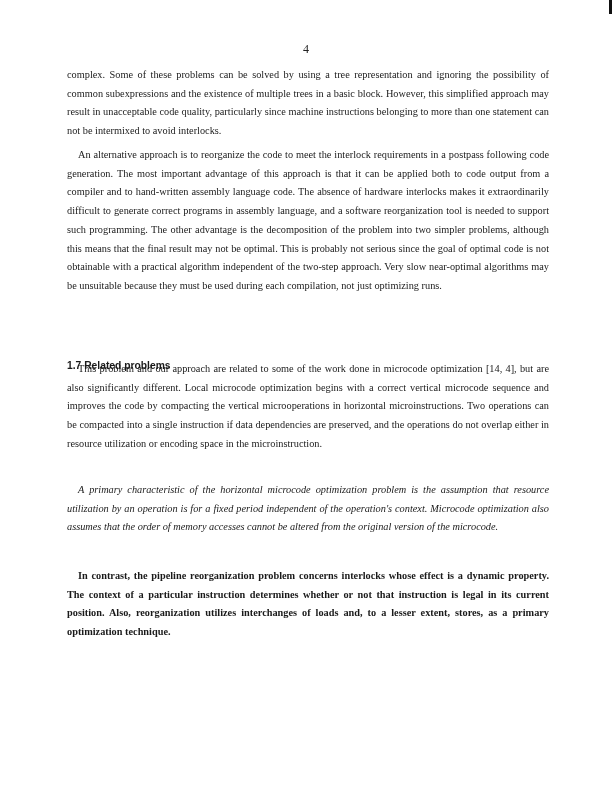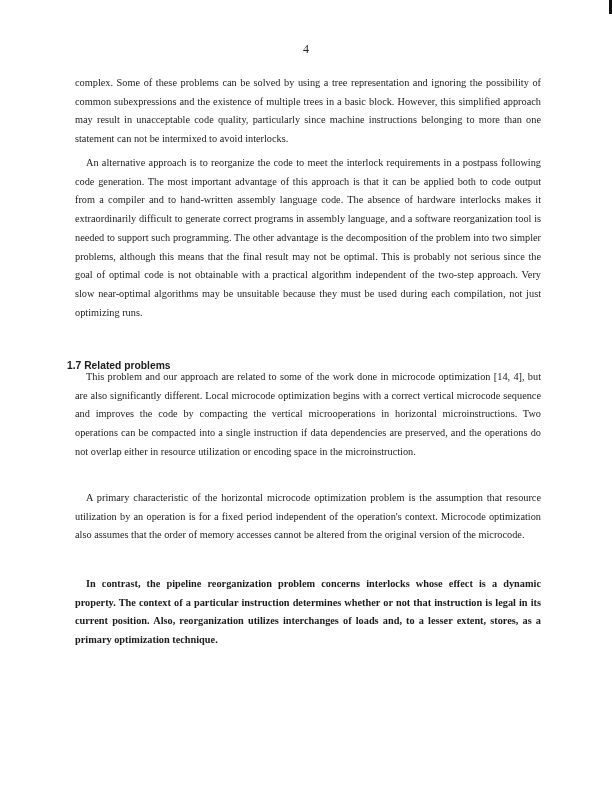--- a/index.html
+++ b/index.html
@@ -4,21 +4,21 @@
 <style>
   html, body { margin: 0; padding: 0; background: #ffffff; }
   body { width: 612px; height: 791px; position: relative; overflow: hidden; }
   .page { position: absolute; left: 0; top: 0; width: 612px; height: 791px; background: #fff; }
   .corner-mark { position: absolute; right: 0; top: 0; width: 3px; height: 14px; background: #111; }
   .page-number { position: absolute; top: 42px; left: 0; width: 612px; text-align: center;
     font-family: "Liberation Serif", serif; font-size: 12px; color: #222; }
   .body-text { position: absolute; left: 67px; width: 482px;
     font-family: "Liberation Serif", serif; font-size: 10.3px; line-height: 18.7px;
     color: #1a1a1a; text-align: justify; }
-  .body-text p { margin: 8px; }
+  .body-text p { margin: 0; }
   .indent { text-indent: 11px; }
   .heading { position: absolute; left: 67px; font-family: "Liberation Sans", sans-serif;
     font-weight: bold; font-size: 10.3px; color: #1a1a1a; }
 </style>
 </head>
 <body>
 
 <div class="page">
   <div class="corner-mark"></div>
 
@@ -31,20 +31,20 @@
   <div class="body-text" style="top:146px;">
     <p class="indent">An alternative approach is to reorganize the code to meet the interlock requirements in a postpass following code generation. The most important advantage of this approach is that it can be applied both to code output from a compiler and to hand-written assembly language code. The absence of hardware interlocks makes it extraordinarily difficult to generate correct programs in assembly language, and a software reorganization tool is needed to support such programming. The other advantage is the decomposition of the problem into two simpler problems, although this means that the final result may not be optimal. This is probably not serious since the goal of optimal code is not obtainable with a practical algorithm independent of the two-step approach.  Very slow near-optimal algorithms may be unsuitable because they must be used during each compilation, not just optimizing runs.</p>
   </div>
 
   <div class="heading" style="top:360px;">1.7 Related problems</div>
 
   <div class="body-text" style="top:360px;">
     <p class="indent">This problem and our approach are related to some of the work done in microcode optimization [14, 4], but are also significantly different. Local microcode optimization begins with a correct vertical microcode sequence and improves the code by compacting the vertical microoperations in horizontal microinstructions. Two operations can be compacted into a single instruction if data dependencies are preserved, and the operations do not overlap either in resource utilization or encoding space in the microinstruction.</p>
   </div>
 
-  <div class="body-text" style="top:481px;">
+  <div class="body-text" style="top:481px;font-style:italic;">
     <p class="indent">A primary characteristic of the horizontal microcode optimization problem is the assumption that resource utilization by an operation is for a fixed period independent of the operation's context. Microcode optimization also assumes that the order of memory accesses cannot be altered from the original version of the microcode.</p>
   </div>
 
   <div class="body-text" style="top:567px;font-weight:bold;">
     <p class="indent">In contrast, the pipeline reorganization problem concerns interlocks whose effect is a dynamic property. The context of a particular instruction determines whether or not that instruction is legal in its current position. Also, reorganization utilizes interchanges of loads and, to a lesser extent, stores, as a primary optimization technique.</p>
   </div>
 </div>
 
 </body></html>

